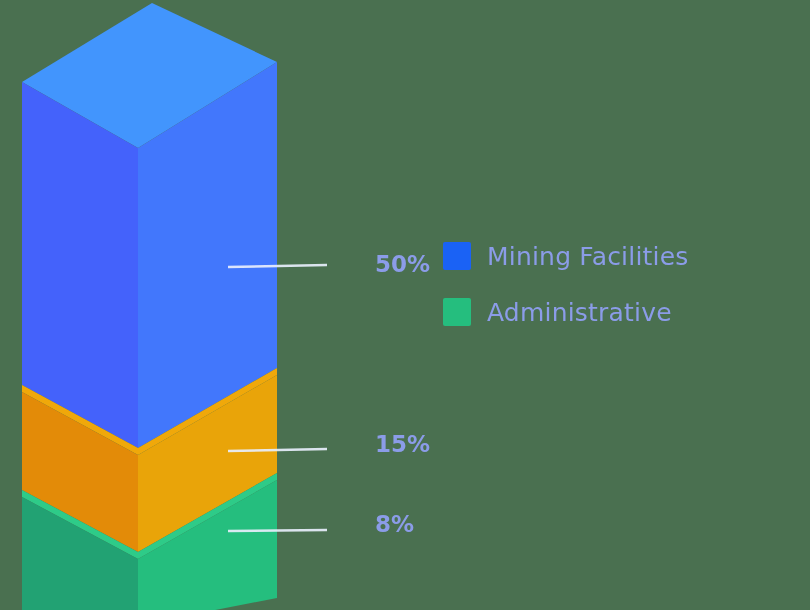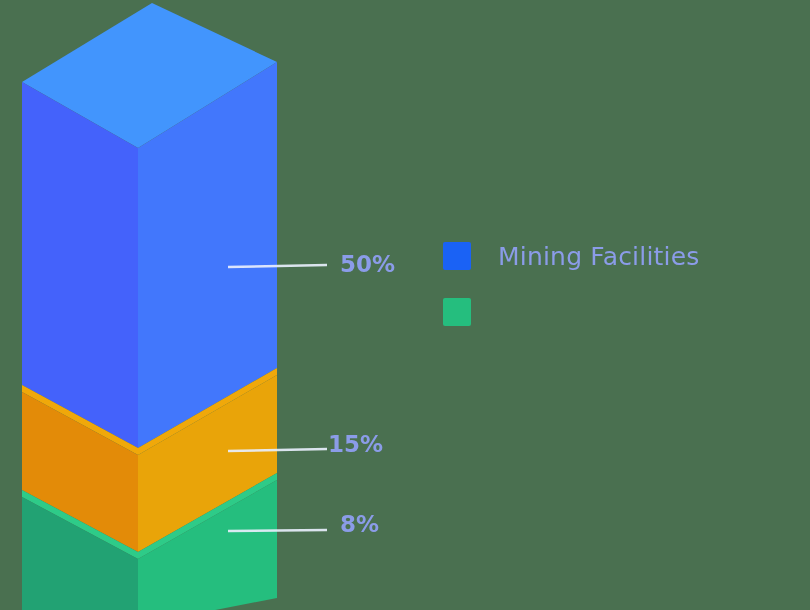--- a/index.html
+++ b/index.html
@@ -37,35 +37,36 @@
     align-items: center;
     height: 56px;
   }
   .legend-swatch {
     width: 28px;
     height: 28px;
     flex: 0 0 28px;
     border-radius: 2px;
   }
   .legend-label {
-    margin-left: 27px;
+    margin-left: 16px;
     font-size: 25px;
     font-weight: 400;
     letter-spacing: 0.2px;
     color: #8b9ce8;
     white-space: nowrap;
     line-height: 1;
   }
   .pct-label {
     position: absolute;
     font-size: 23px;
     font-weight: 700;
     color: #8b9ce8;
     line-height: 1;
     white-space: nowrap;
+    margin-left: 35px;
   }
 </style>
 </head>
 <body>
 
 <div id="stage">
 
   <svg id="chart-svg" viewBox="0 0 810 610">
 
     <g>
@@ -98,30 +99,31 @@
 
       <polygon points="138,559 277,480 277,598 138,625" fill="#25be7e"></polygon>
     </g>
 
     <line x1="228" y1="267" x2="327" y2="265" stroke="#e8eefc" stroke-width="2.4" stroke-linecap="butt" opacity="0.92"></line>
     <line x1="228" y1="451" x2="327" y2="449" stroke="#e8eefc" stroke-width="2.4" stroke-linecap="butt" opacity="0.92"></line>
     <line x1="228" y1="531" x2="327" y2="530" stroke="#e8eefc" stroke-width="2.4" stroke-linecap="butt" opacity="0.92"></line>
   </svg>
 
   <div class="pct-label" style="left:340px; top:253px;">50%</div>
-  <div class="pct-label" style="left:328px; top:433px;">15%</div>
+  <div class="pct-label" style="left:340px; top:433px;">15%</div>
   <div class="pct-label" style="left:340px; top:513px;">8%</div>
 
   <div class="legend">
 
     <div class="legend-item">
       <span class="legend-swatch" style="background:#1a62f5;"></span>
       <span class="legend-label">Mining Facilities</span>
     </div>
 
 
     <div class="legend-item">
       <span class="legend-swatch" style="background:#25be7e;"></span>
+      <span class="legend-label">Administrative</span>
     </div>
 
   </div>
 
 </div>
 
 </body></html>

